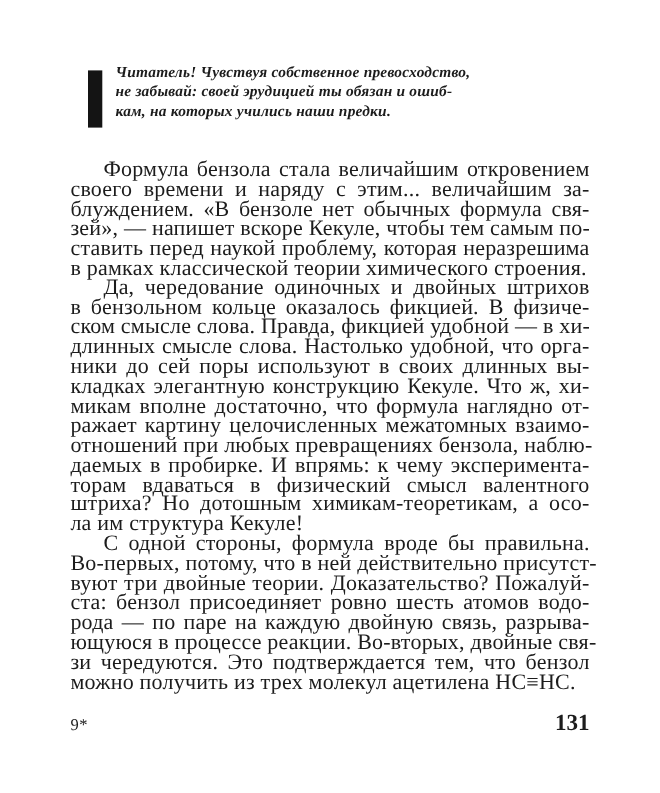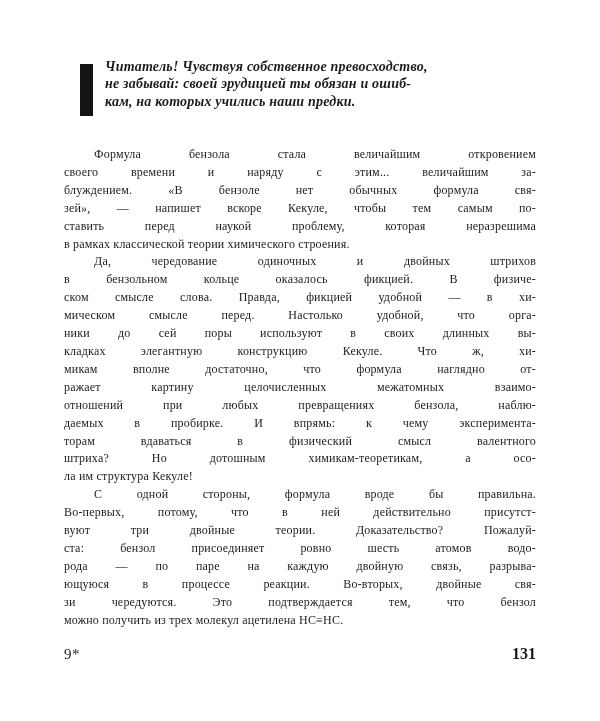--- a/index.html
+++ b/index.html
@@ -36,21 +36,21 @@
     line-height: 17.3px;
     text-align: left;
     letter-spacing: 0.2px;
   }
   
   .body-text {
     position: absolute;
     left: 64px;
     top: 146px;
     width: 472px;
-    font-size: 12px;
+    font-size: 20px;
     line-height: 17.9px;
     letter-spacing: 0.2px;
   }
   .paragraph { margin: 0; }
   .body-line {
     text-align: justify;
     text-align-last: justify;
     white-space: nowrap;
   }
   .body-line.first { text-indent: 30px; }
@@ -60,21 +60,21 @@
     position: absolute;
     left: 64px;
     top: 645px;
     width: 472px;
     display: flex;
     justify-content: space-between;
     align-items: baseline;
     font-size: 15px;
   }
   .signature-mark { font-weight: normal; letter-spacing: 0.5px; }
-  .page-number { font-weight: bold; font-size: 16px; }
+  .page-number { font-weight: bold; font-size: 21px; }
 </style>
 </head>
 <body>
 
 <div class="page">
   <div class="epigraph-bar"></div>
   <div class="epigraph-text">
       <div class="epigraph-line">Читатель! Чувствуя собственное превосходство,</div>
       <div class="epigraph-line">не забывай: своей эрудицией ты обязан и ошиб-</div>
       <div class="epigraph-line">кам, на которых учились наши предки.</div>
@@ -85,21 +85,21 @@
         <div class="body-line">своего времени и наряду с этим... величайшим за-</div>
         <div class="body-line">блуждением. «В бензоле нет обычных формула свя-</div>
         <div class="body-line">зей», — напишет вскоре Кекуле, чтобы тем самым по-</div>
         <div class="body-line">ставить перед наукой проблему, которая неразрешима</div>
         <div class="body-line last">в рамках классической теории химического строения.</div>
       </div>
       <div class="paragraph">
         <div class="body-line first">Да, чередование одиночных и двойных штрихов</div>
         <div class="body-line">в бензольном кольце оказалось фикцией. В физиче-</div>
         <div class="body-line">ском смысле слова. Правда, фикцией удобной — в хи-</div>
-        <div class="body-line">мическом смысле перед. Настолько удобной, что орга-</div>
+        <div class="body-line">длинных смысле слова. Настолько удобной, что орга-</div>
         <div class="body-line">ники до сей поры используют в своих длинных вы-</div>
         <div class="body-line">кладках элегантную конструкцию Кекуле. Что ж, хи-</div>
         <div class="body-line">микам вполне достаточно, что формула наглядно от-</div>
         <div class="body-line">ражает картину целочисленных межатомных взаимо-</div>
         <div class="body-line">отношений при любых превращениях бензола, наблю-</div>
         <div class="body-line">даемых в пробирке. И впрямь: к чему эксперимента-</div>
         <div class="body-line">торам вдаваться в физический смысл валентного</div>
         <div class="body-line">штриха? Но дотошным химикам-теоретикам, а осо-</div>
         <div class="body-line last">ла им структура Кекуле!</div>
       </div>

